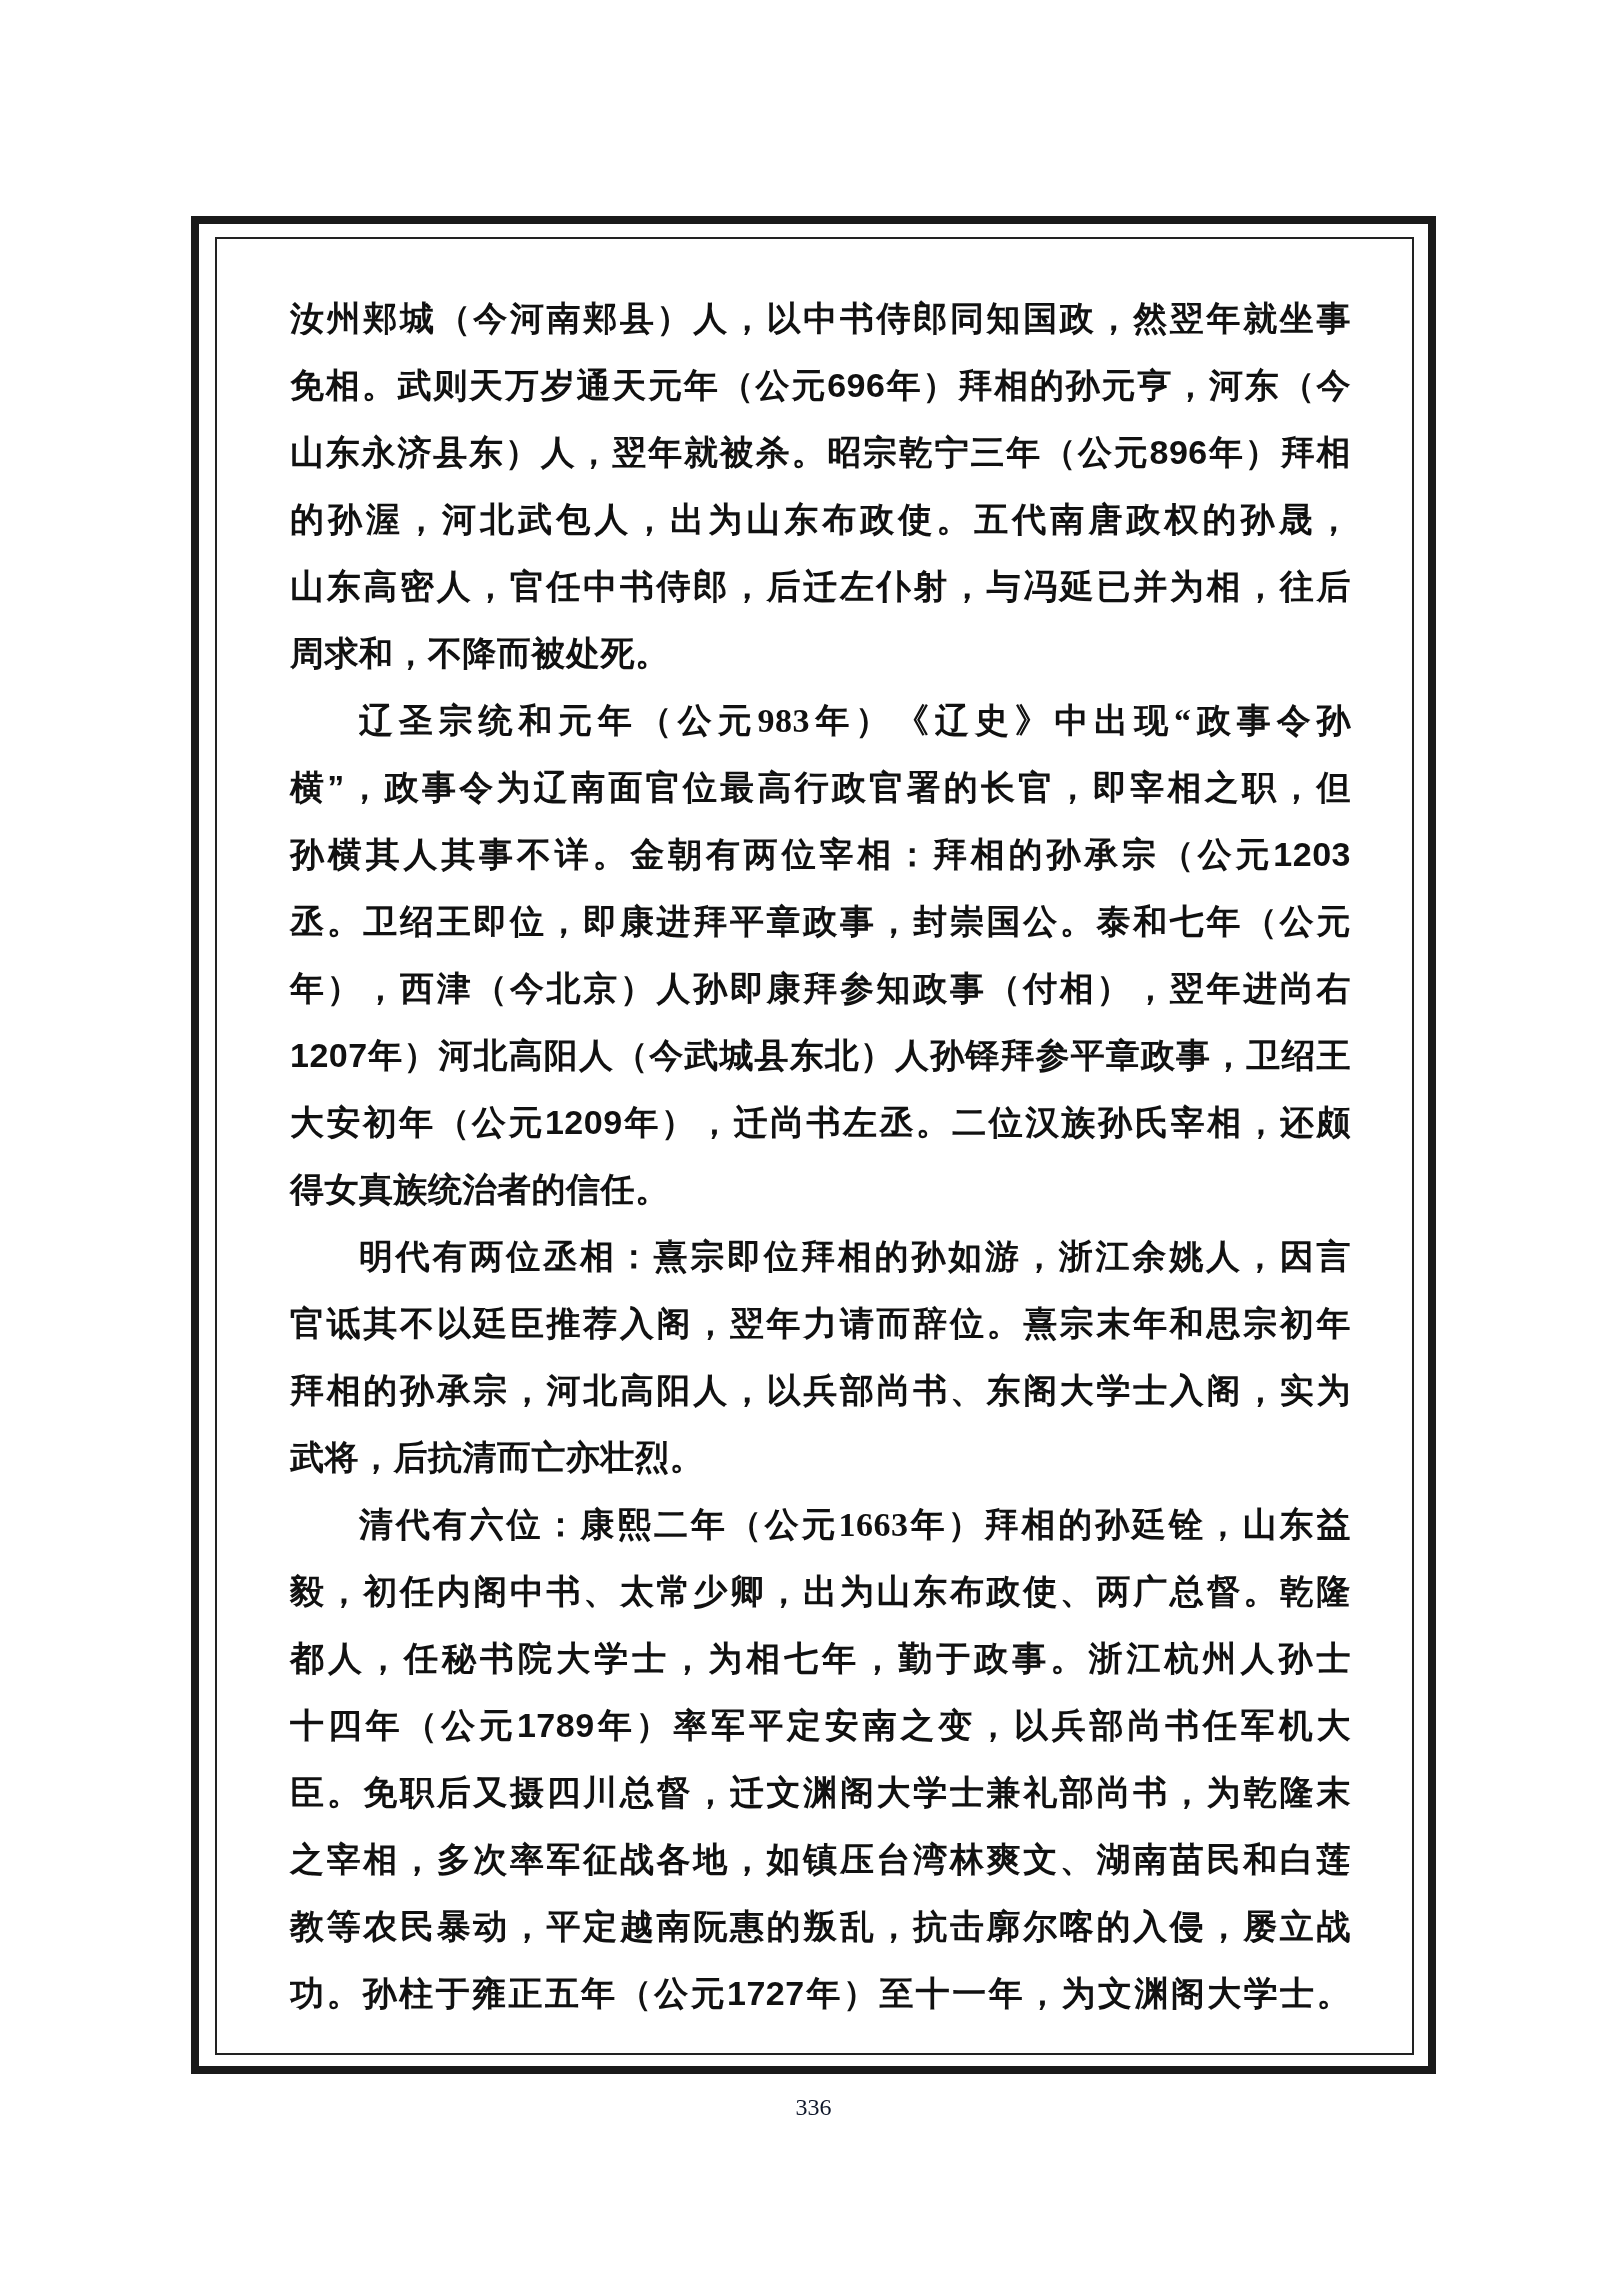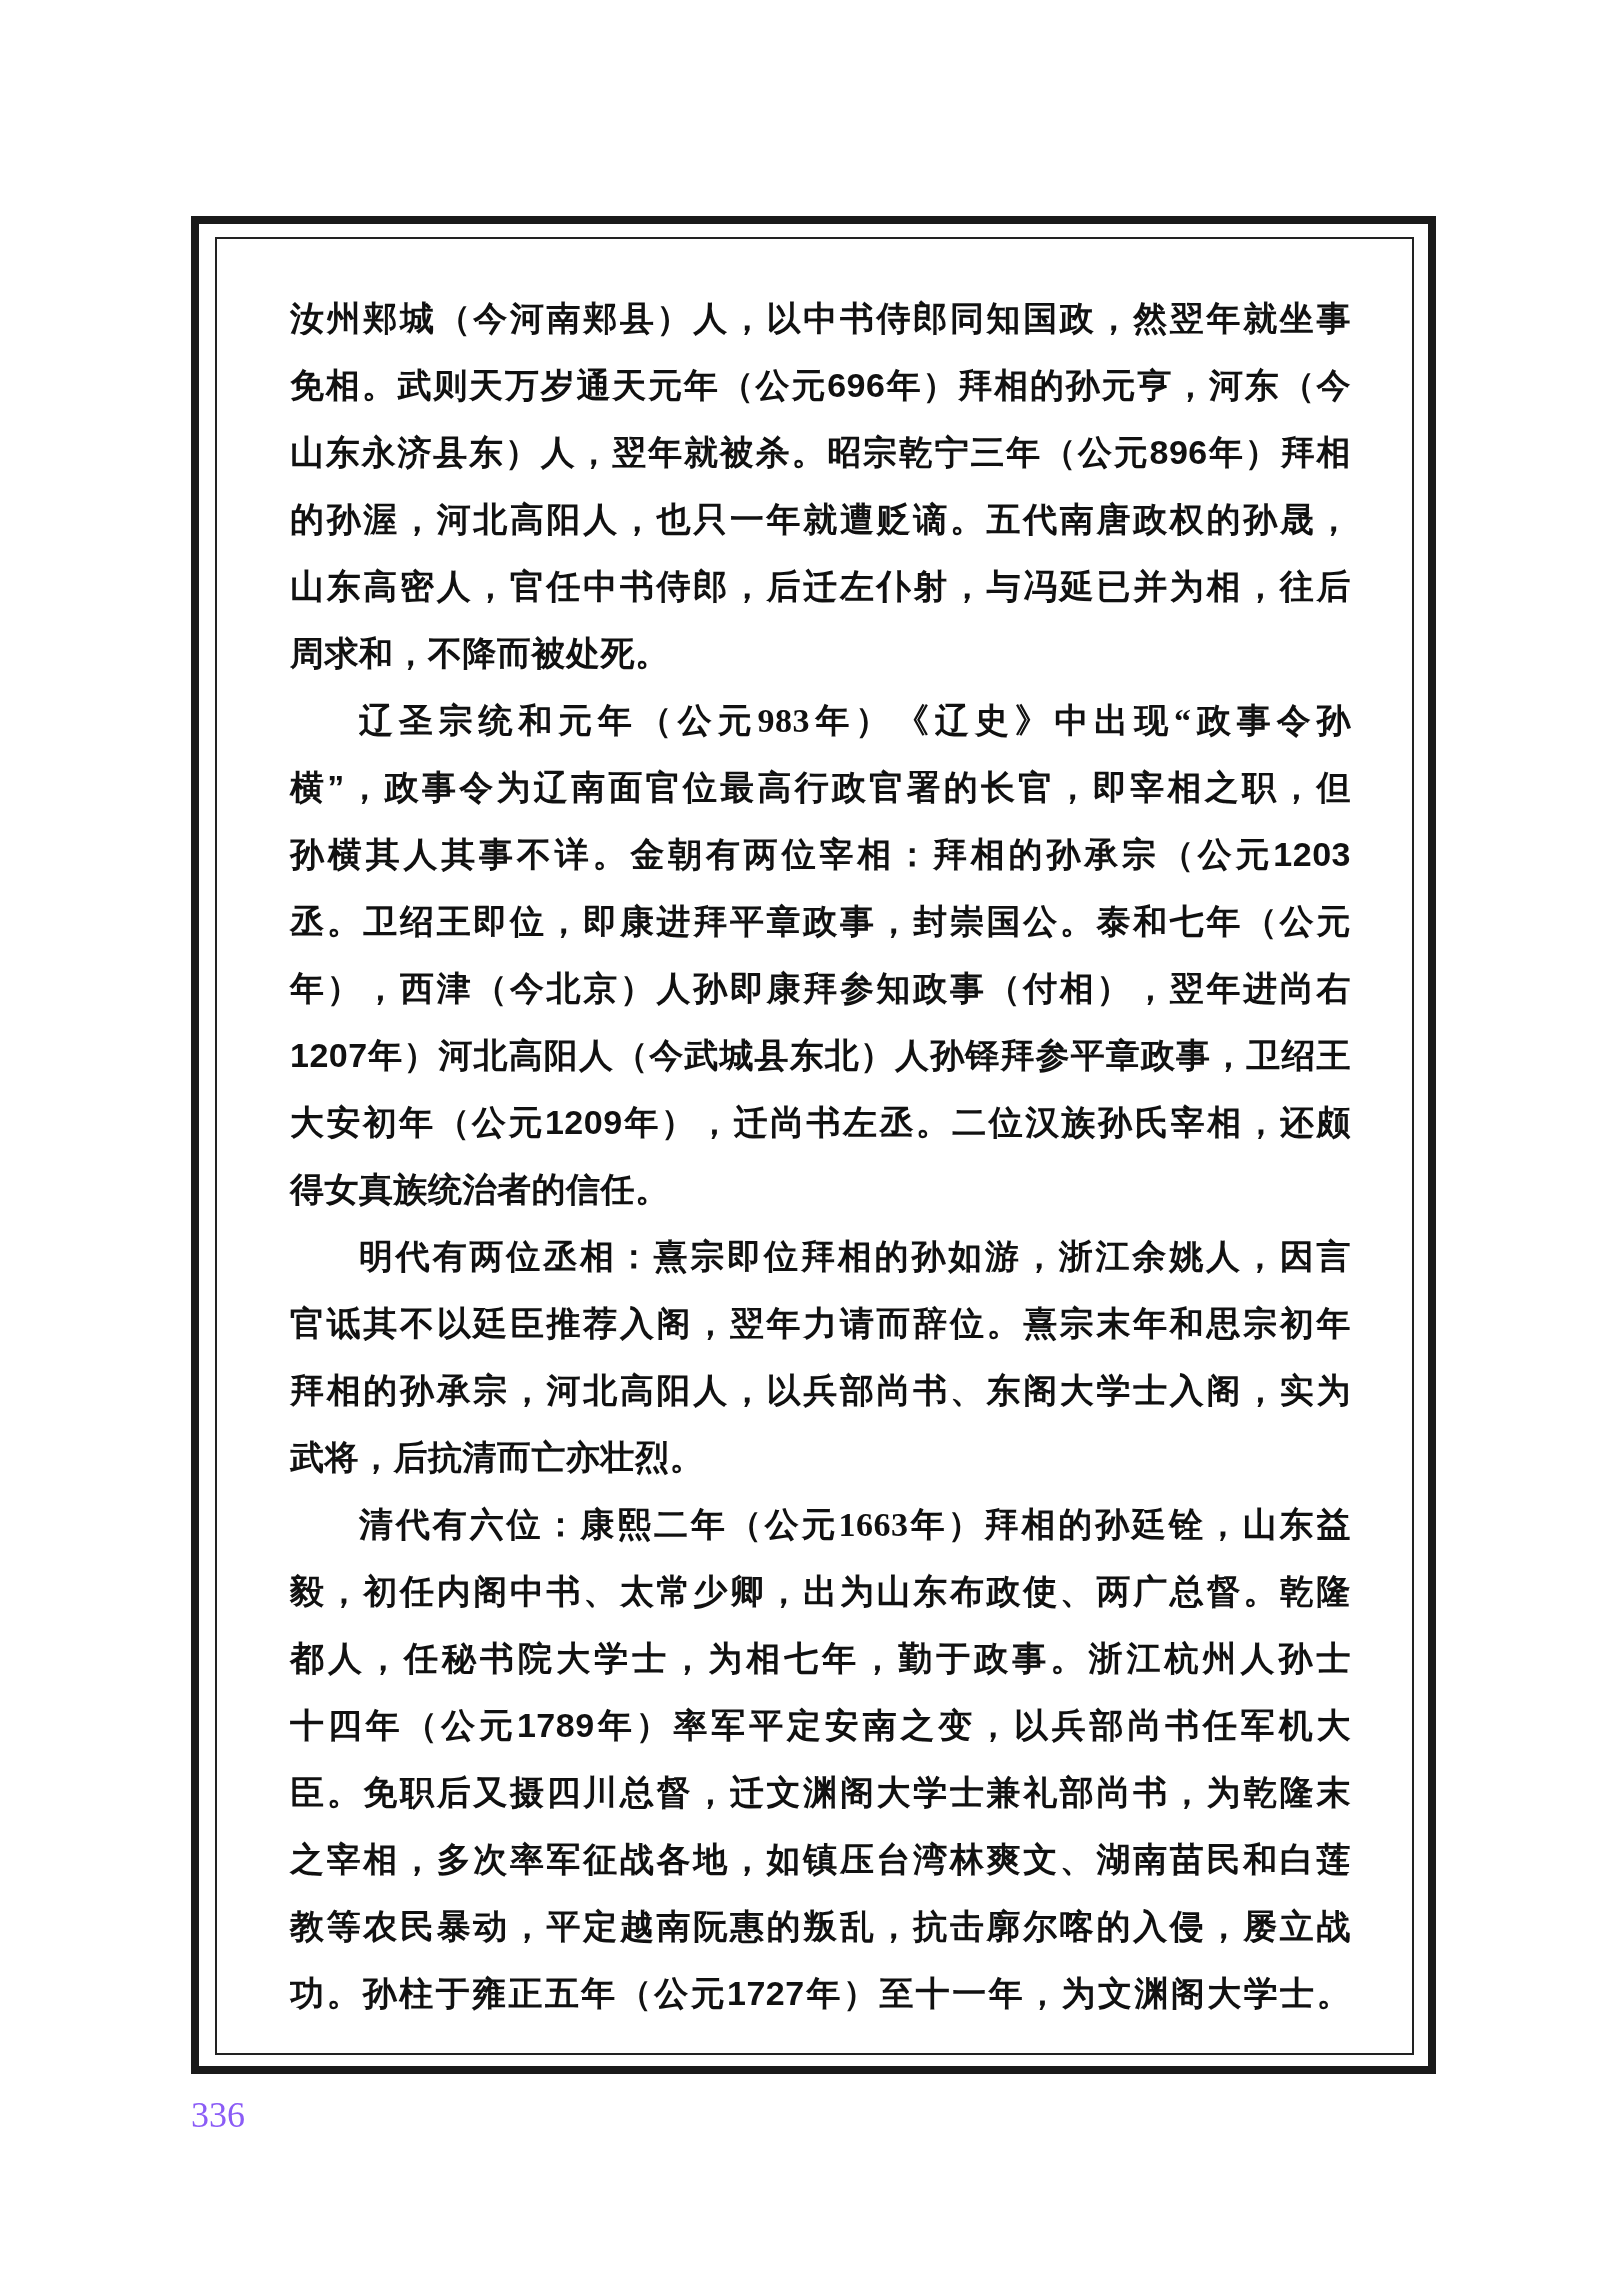--- a/index.html
+++ b/index.html
@@ -56,38 +56,39 @@
   }
   .line.ind {
     padding-left: 69px;
     font-family: Liberation Serif, serif;
   }
   .page-number {
     position: absolute;
     left: 191px;
     top: 2094px;
     width: 1245px;
+    text-align: center;
     font-family: "Liberation Serif", "DejaVu Serif", serif;
-    font-size: 36px;
+    font-size: 24px;
     font-weight: 400;
-    color: #8b5cf6;
+    color: #0f172a;
   }
 </style>
 </head>
 <body>
 
 <div class="outer-frame">
   <div class="inner-frame"></div>
 </div>
 
 <div class="text-block">
     <div class="line just">汝州郏城（今河南郏县）人，以中书侍郎同知国政，然翌年就坐事</div>
     <div class="line just">免相。武则天万岁通天元年（公元696年）拜相的孙元亨，河东（今</div>
     <div class="line just">山东永济县东）人，翌年就被杀。昭宗乾宁三年（公元896年）拜相</div>
-    <div class="line just">的孙渥，河北高阳人，也只一年就遭贬谪。五代南唐政权的孙晟，</div>
+    <div class="line just">的孙渥，河北武包人，出为山东布政使。五代南唐政权的孙晟，</div>
     <div class="line just">山东高密人，官任中书侍郎，后迁左仆射，与冯延已并为相，往后</div>
     <div class="line">周求和，不降而被处死。</div>
     <div class="line just ind">辽圣宗统和元年（公元983年）《辽史》中出现“政事令孙</div>
     <div class="line just">横”，政事令为辽南面官位最高行政官署的长官，即宰相之职，但</div>
     <div class="line just">孙横其人其事不详。金朝有两位宰相：拜相的孙承宗（公元1203</div>
     <div class="line just">丞。卫绍王即位，即康进拜平章政事，封崇国公。泰和七年（公元</div>
     <div class="line just">年），西津（今北京）人孙即康拜参知政事（付相），翌年进尚右</div>
     <div class="line just">1207年）河北高阳人（今武城县东北）人孙铎拜参平章政事，卫绍王</div>
     <div class="line just">大安初年（公元1209年），迁尚书左丞。二位汉族孙氏宰相，还颇</div>
     <div class="line">得女真族统治者的信任。</div>

